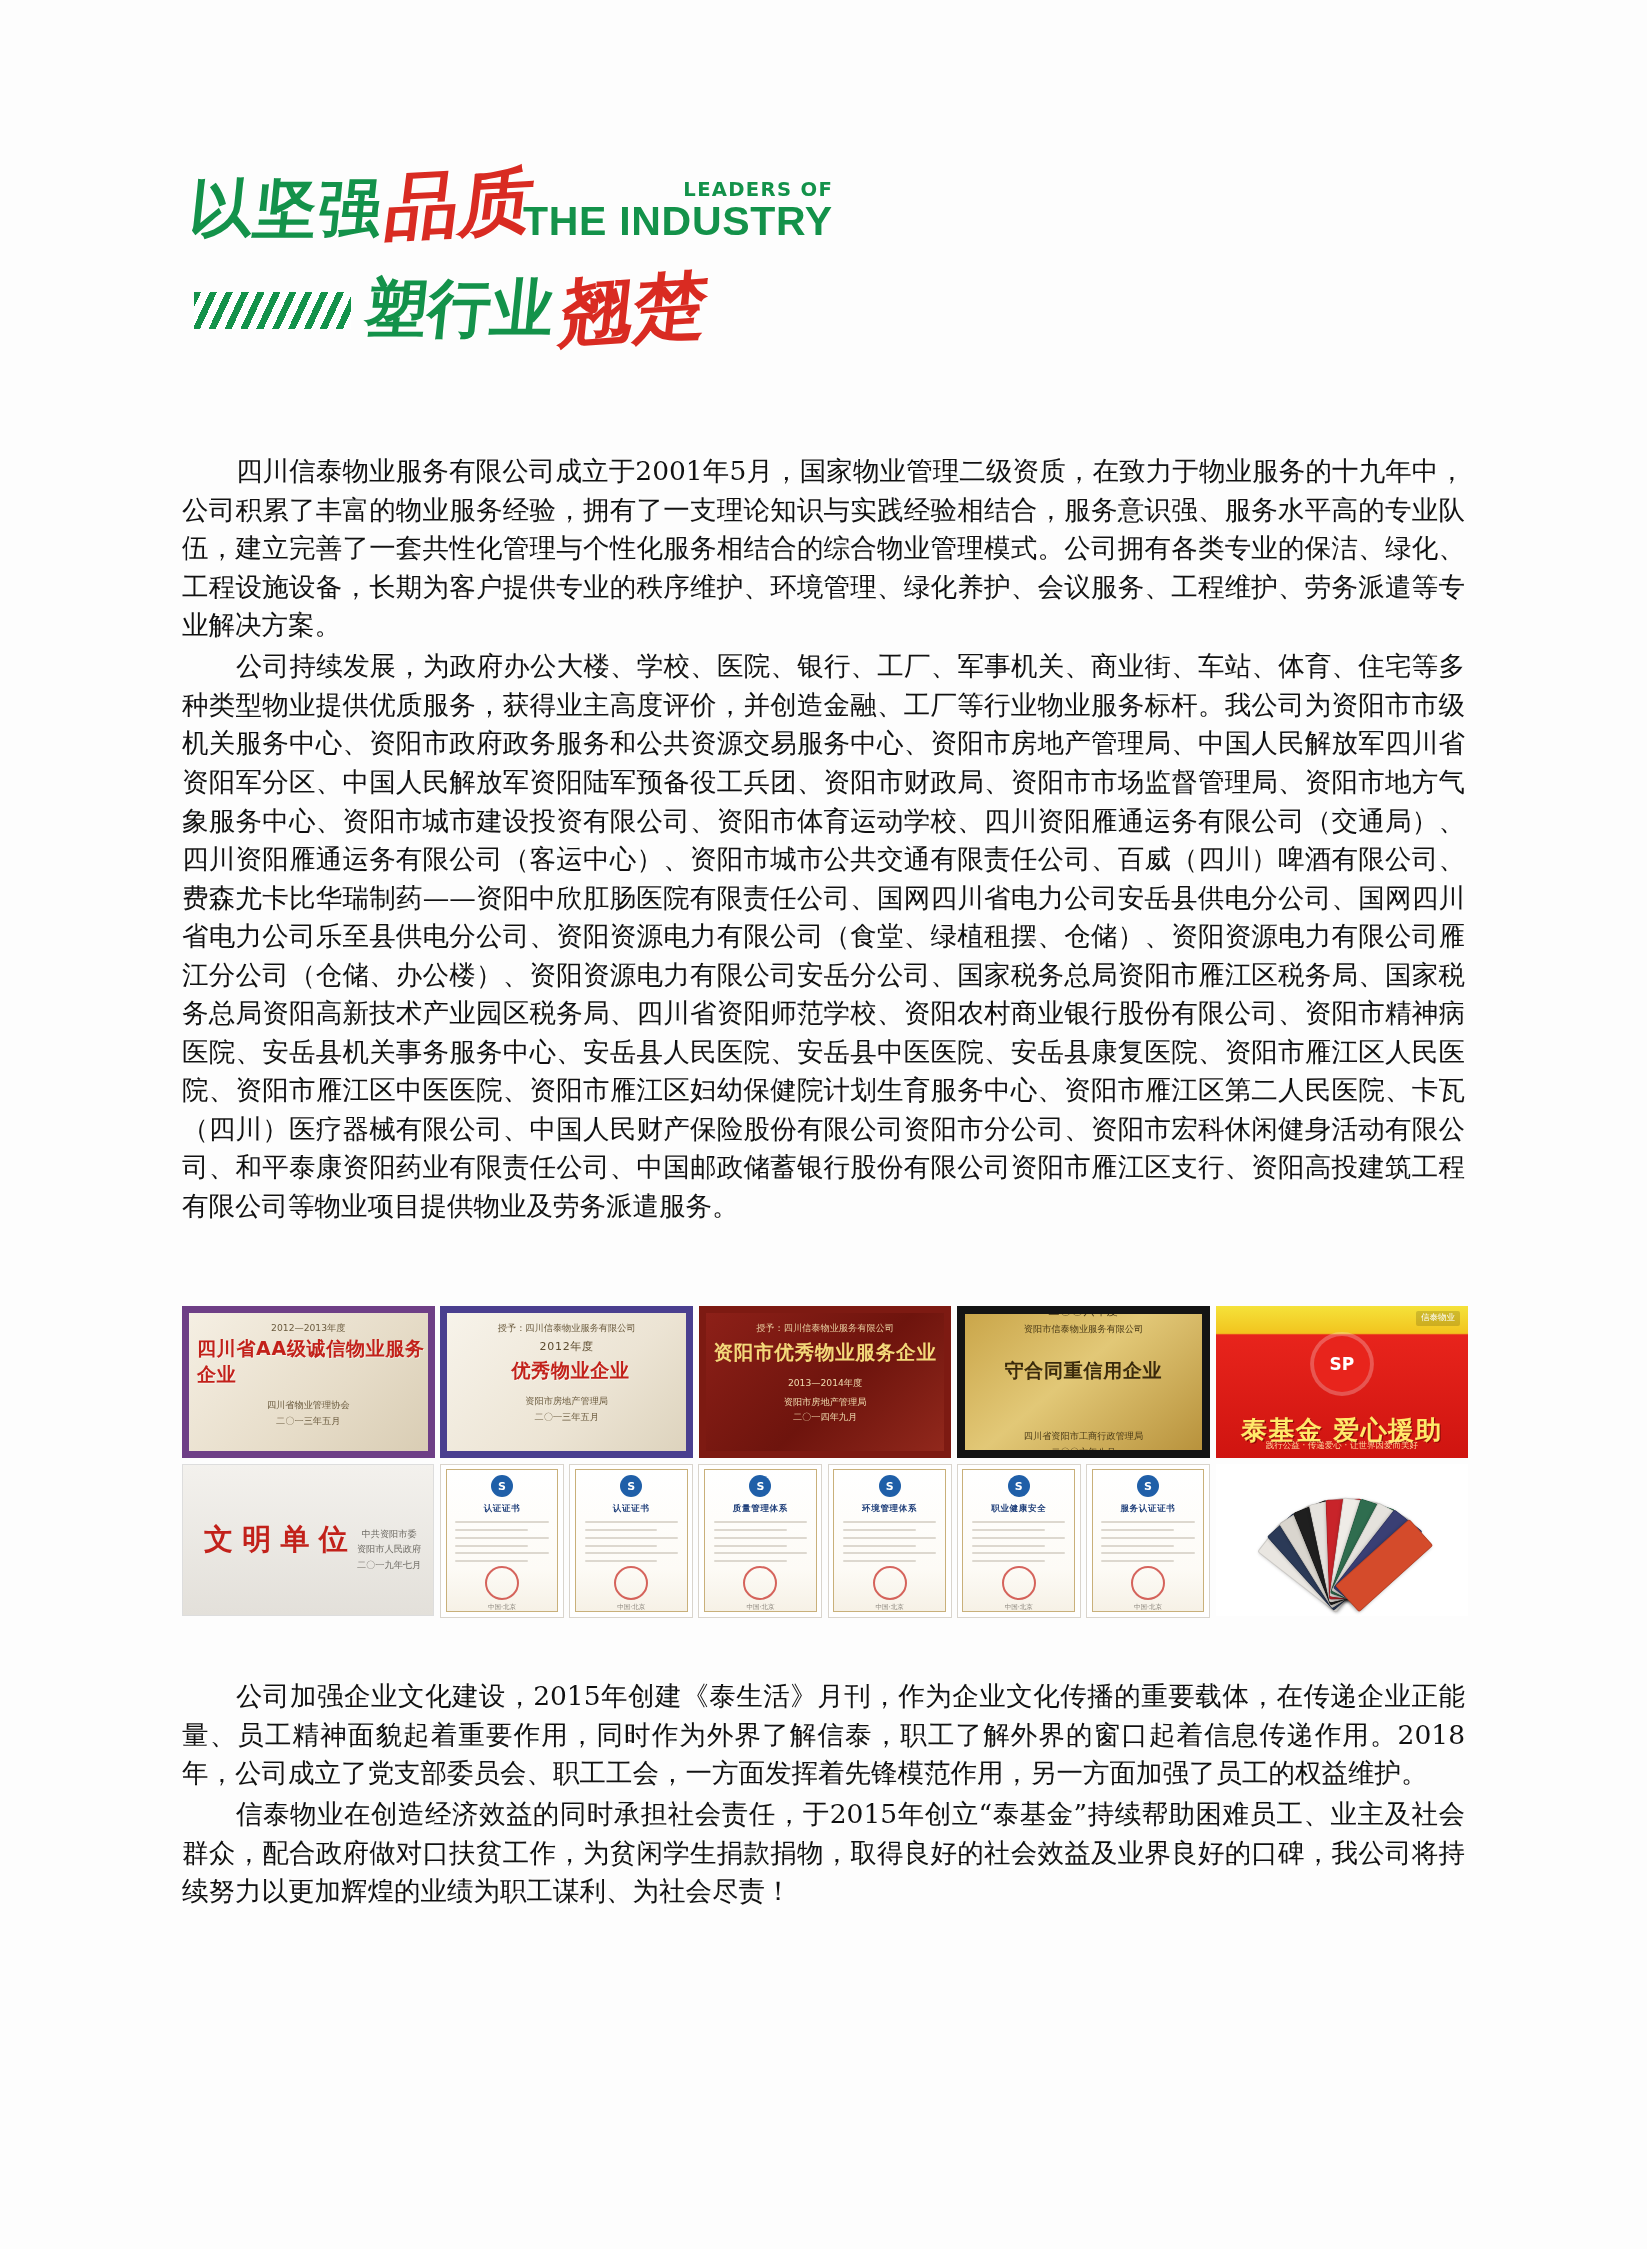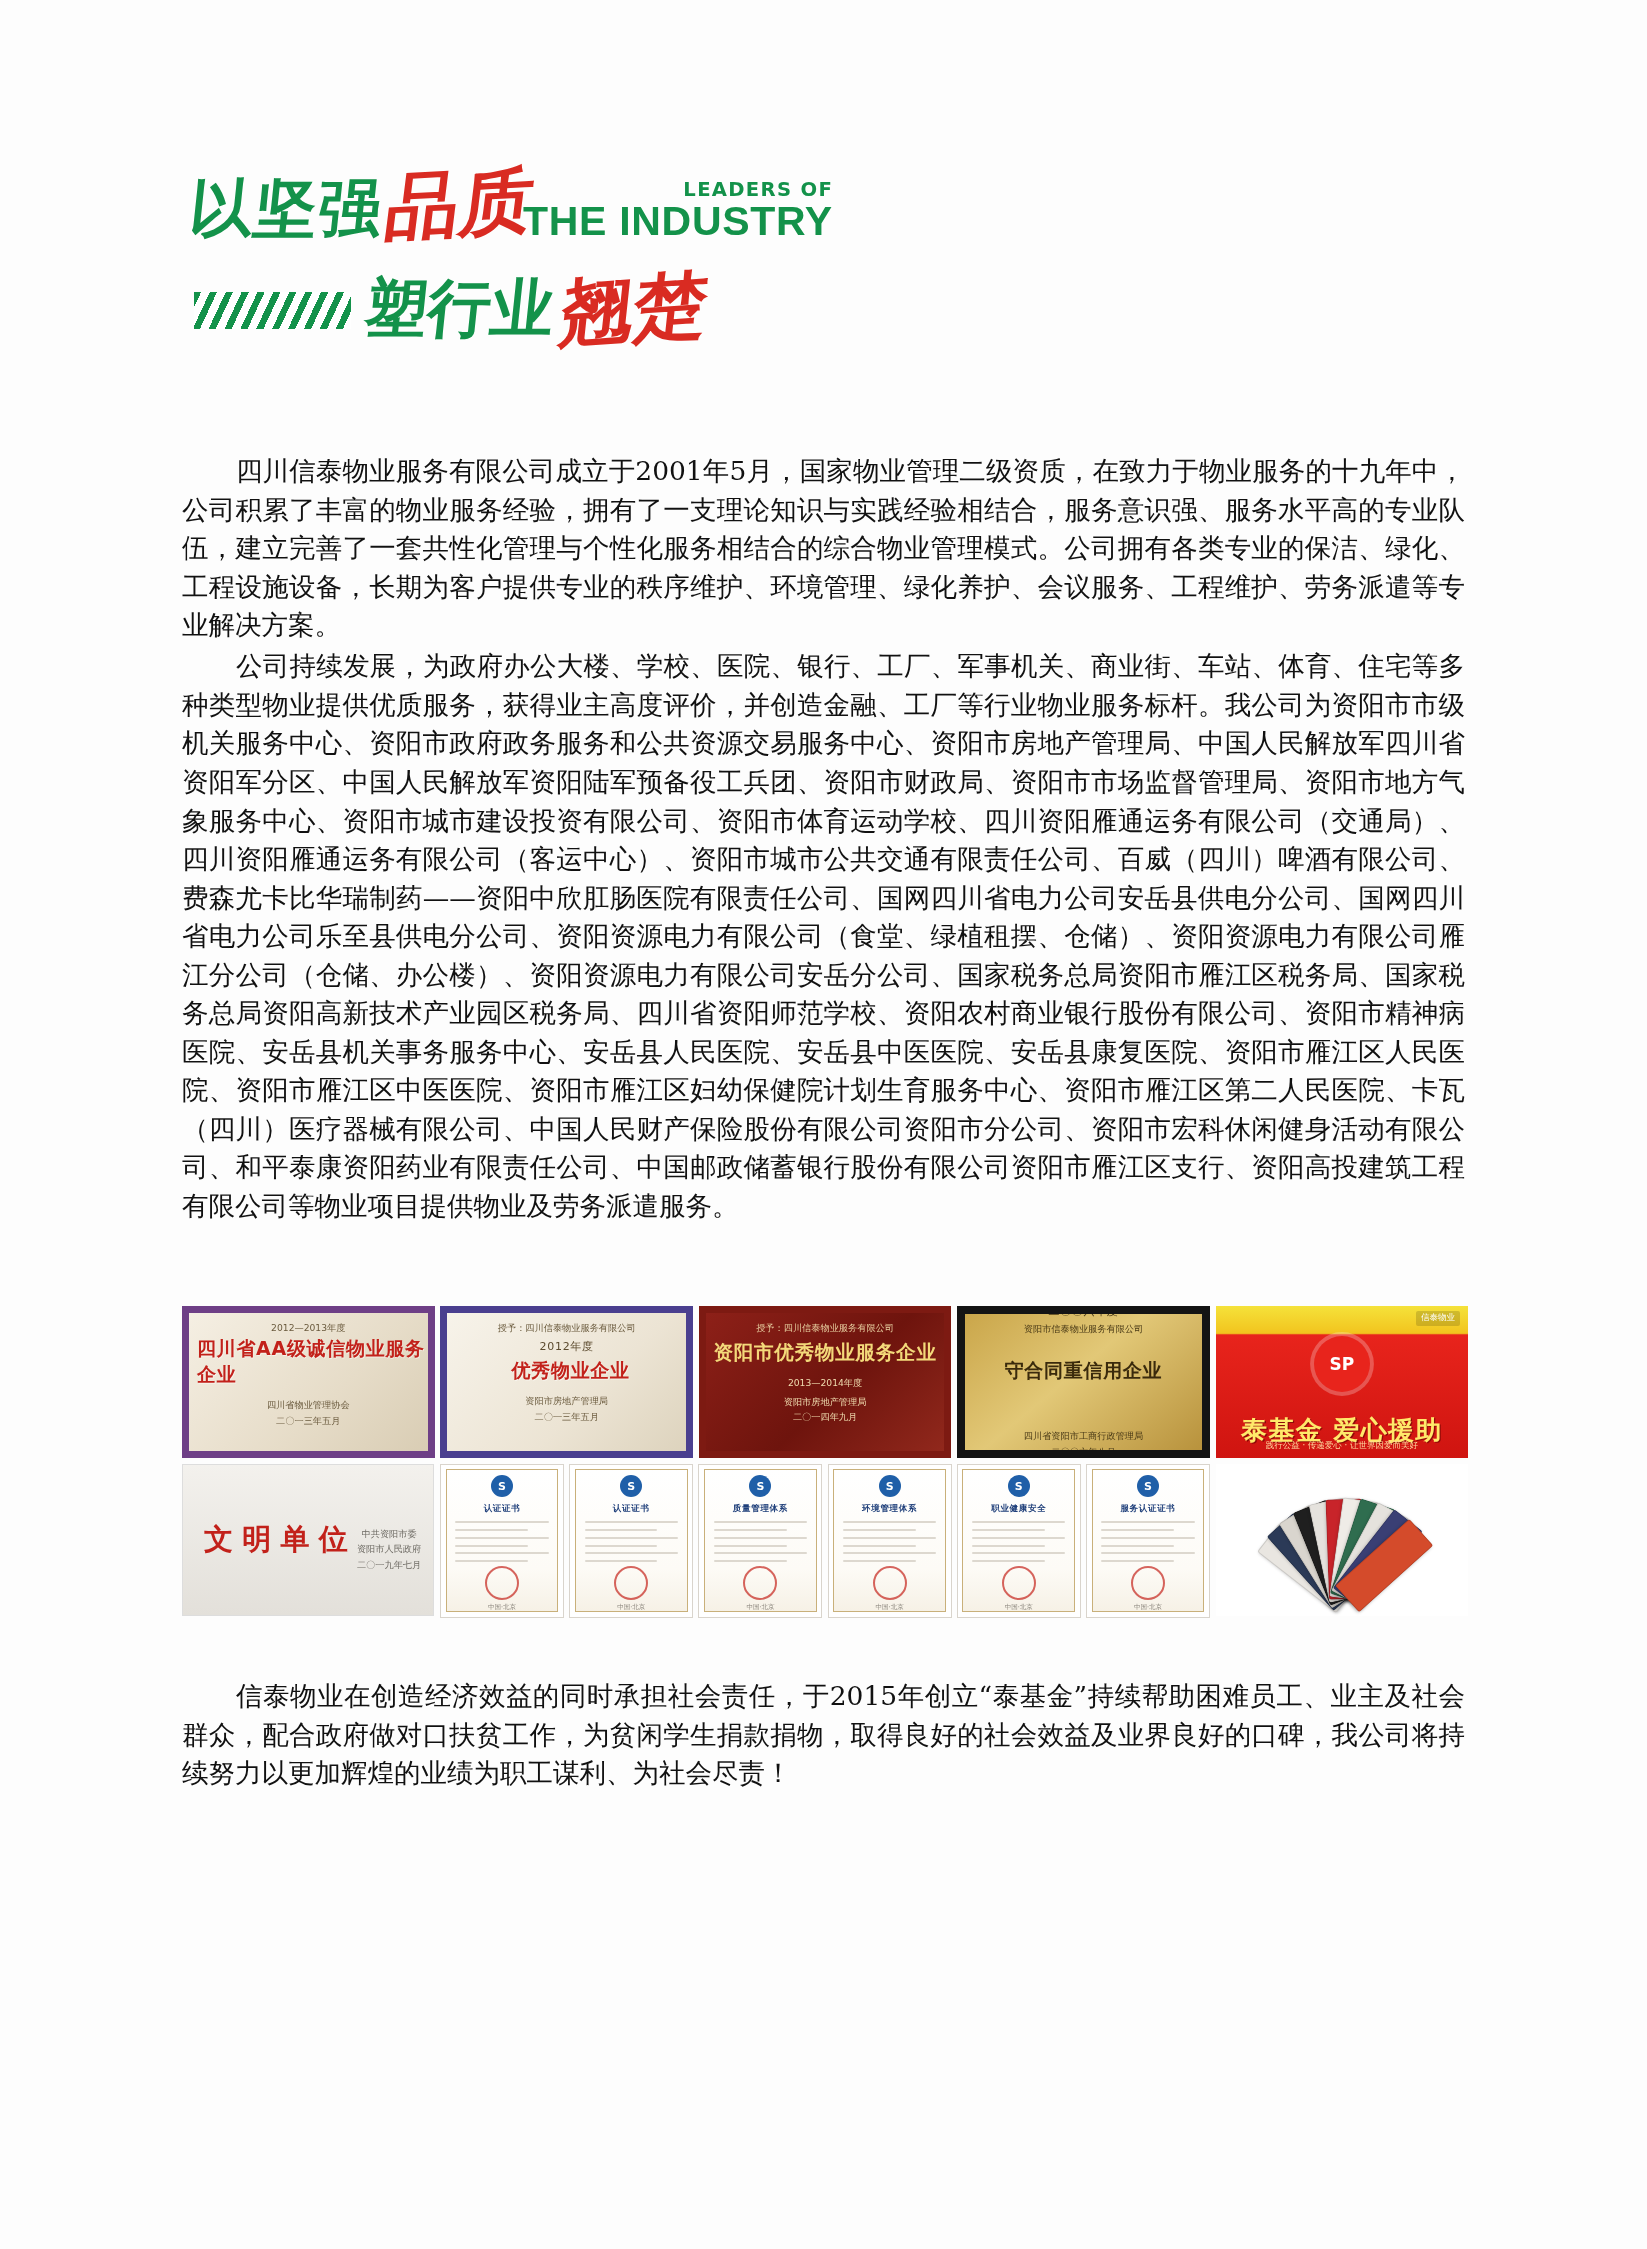--- a/index.html
+++ b/index.html
@@ -499,17 +499,18 @@
         <div class="card" style="transform:rotate(18deg);background:#2f6d4f"></div>
         <div class="card" style="transform:rotate(28deg);background:#e5e2dd"></div>
         <div class="card" style="transform:rotate(38deg);background:#3a3f74"></div>
         <div class="card" style="transform:rotate(48deg);background:#d44b2b"></div>
       </div>
     </div>
 
   </div>
 
   <div class="content2">
+    <p class="para">公司加强企业文化建设，2015年创建《泰生活》月刊，作为企业文化传播的重要载体，在传递企业正能量、员工精神面貌起着重要作用，同时作为外界了解信泰，职工了解外界的窗口起着信息传递作用。2018年，公司成立了党支部委员会、职工工会，一方面发挥着先锋模范作用，另一方面加强了员工的权益维护。</p>
     <p class="para">信泰物业在创造经济效益的同时承担社会责任，于2015年创立“泰基金”持续帮助困难员工、业主及社会群众，配合政府做对口扶贫工作，为贫闲学生捐款捐物，取得良好的社会效益及业界良好的口碑，我公司将持续努力以更加辉煌的业绩为职工谋利、为社会尽责！</p>
   </div>
 
 </div>
 
 
 </body></html>

